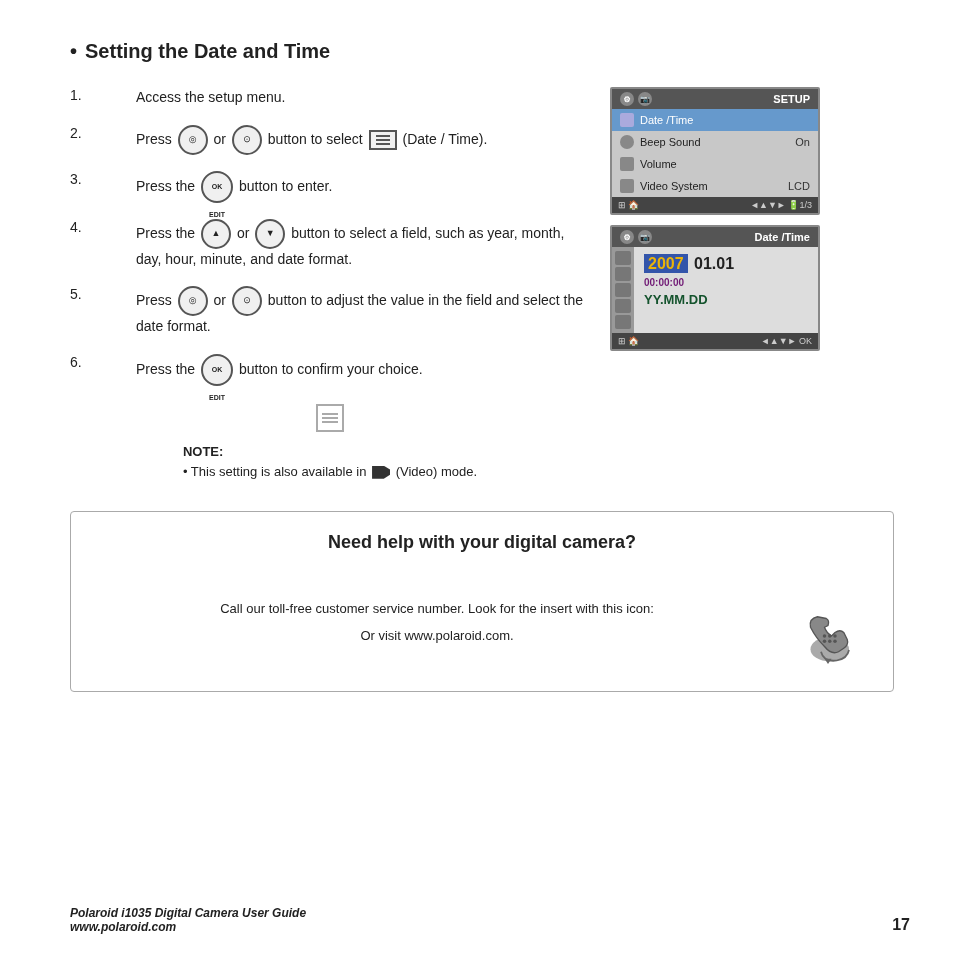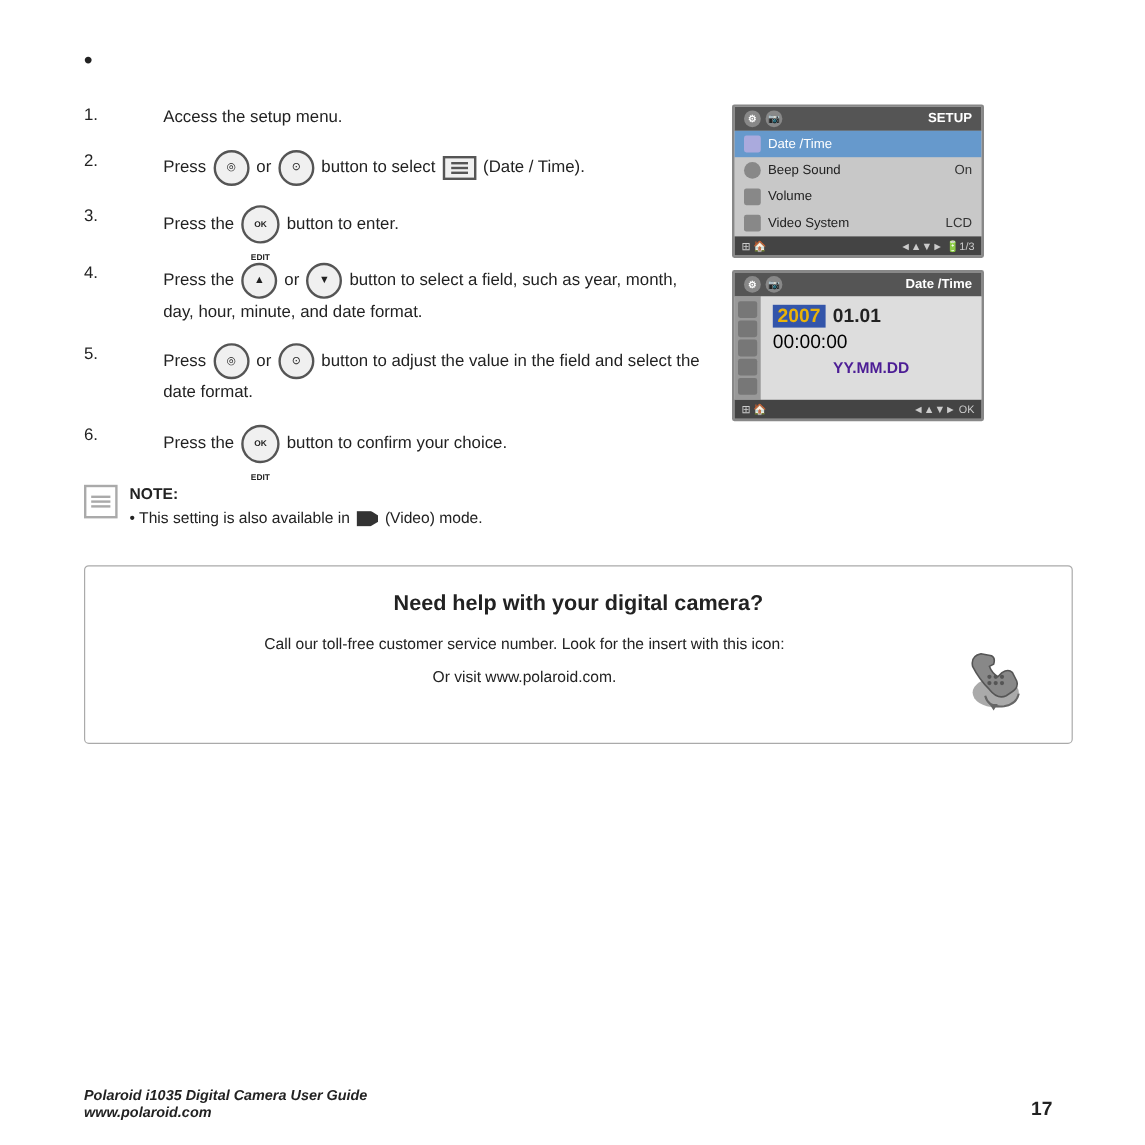--- a/index.html
+++ b/index.html
@@ -129,21 +129,22 @@
       background: #555;
       margin: 0 auto;
       box-shadow: 0 4px 0 #555;
     }
 
     
     .note-section {
       display: flex;
       gap: 10px;
       margin-top: 10px;
-      align-items: flex-start;
+      align-items: center;
+      flex-direction: column;
     }
     .note-icon {
       width: 28px;
       height: 28px;
       border: 2px solid #aaa;
       display: flex;
       flex-direction: column;
       justify-content: center;
       align-items: center;
       gap: 2px;
@@ -306,31 +307,30 @@
     }
 
     .dt-date-highlight {
       background: #3355aa;
       color: #eab308;
       padding: 1px 4px;
       margin-right: 2px;
     }
 
     .dt-time-value {
-      font-size: 16px;
-      font-weight: normal;
+      font-size: 10px;
+      font-weight: bold;
       margin-bottom: 4px;
-      color: #000000;
+      color: #701a75;
     }
 
     .dt-format-value {
       font-size: 13px;
       font-weight: bold;
-      color: #4c1d95;
-      text-align: center;
+      color: #14532d;
     }
 
     .dt-footer {
       background: #444;
       padding: 3px 6px;
       display: flex;
       align-items: center;
       justify-content: space-between;
       font-size: 9px;
       color: #ccc;
@@ -353,20 +353,21 @@
       font-weight: bold;
       text-align: center;
       margin-bottom: 16px;
     }
 
     .help-content {
       display: flex;
       align-items: flex-start;
       gap: 20px;
       width: 100%;
+      margin-top: 32px;
     }
 
     .help-text-area {
       flex: 1;
     }
 
     .help-call {
       font-size: 13px;
       margin-bottom: 12px;
       text-align: center;
@@ -387,21 +388,21 @@
     .phone-svg {
       width: 70px;
       height: 70px;
     }
 
     
     .page-footer {
       position: absolute;
       bottom: 20px;
       left: 70px;
-      right: 77px;
+      right: 44px;
       display: flex;
       justify-content: space-between;
       align-items: flex-end;
     }
 
     .footer-left {
       font-size: 12px;
       font-weight: bold;
       font-style: italic;
     }
@@ -411,20 +412,21 @@
       font-weight: bold;
     }
   </style>
 </head>
 <body>
 
 <div class="page">
 
   <div class="section-title">
     <span class="bullet-dot">•</span>
+    <span>Setting the Date and Time</span>
   </div>
 
   <div class="content-area">
 
     <div class="instructions">
 
       <div class="step">
         <span class="step-num">1.</span>
         <span class="step-text">Access the setup menu.</span>
       </div>

